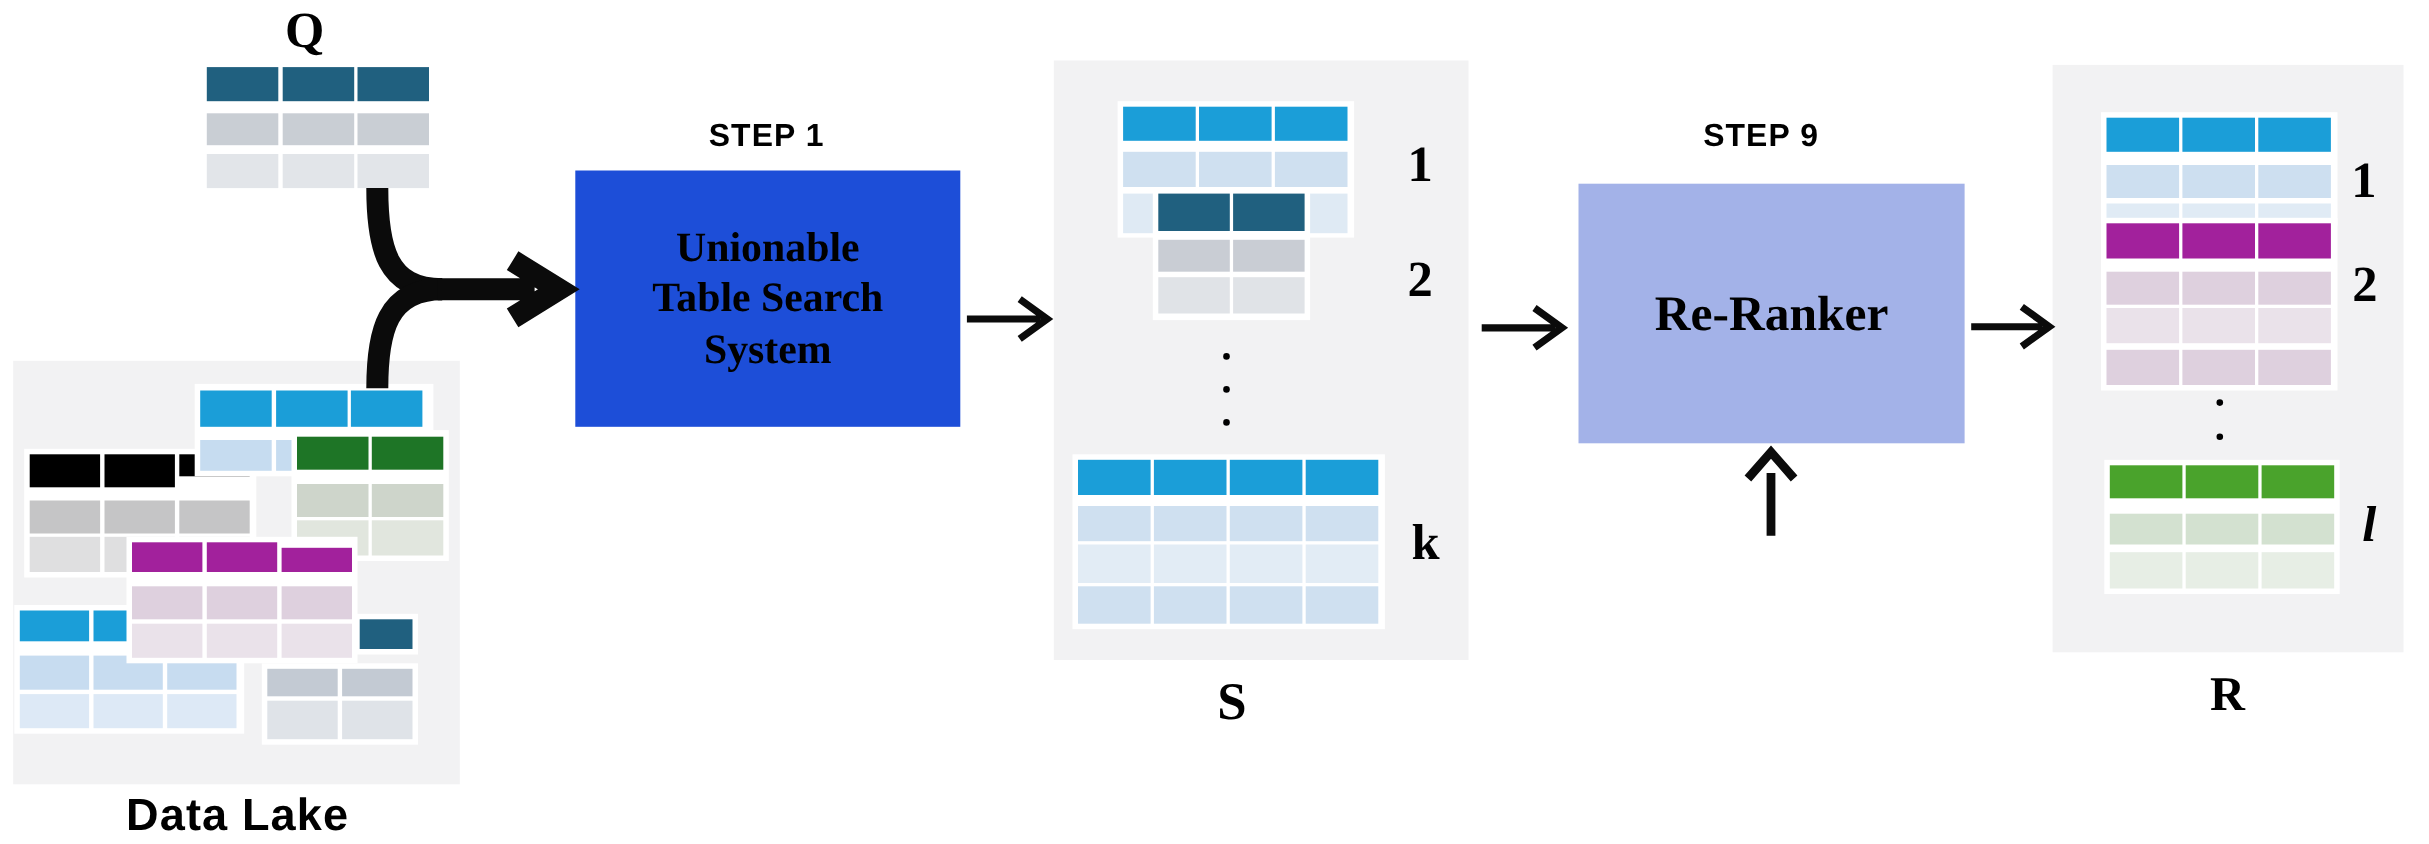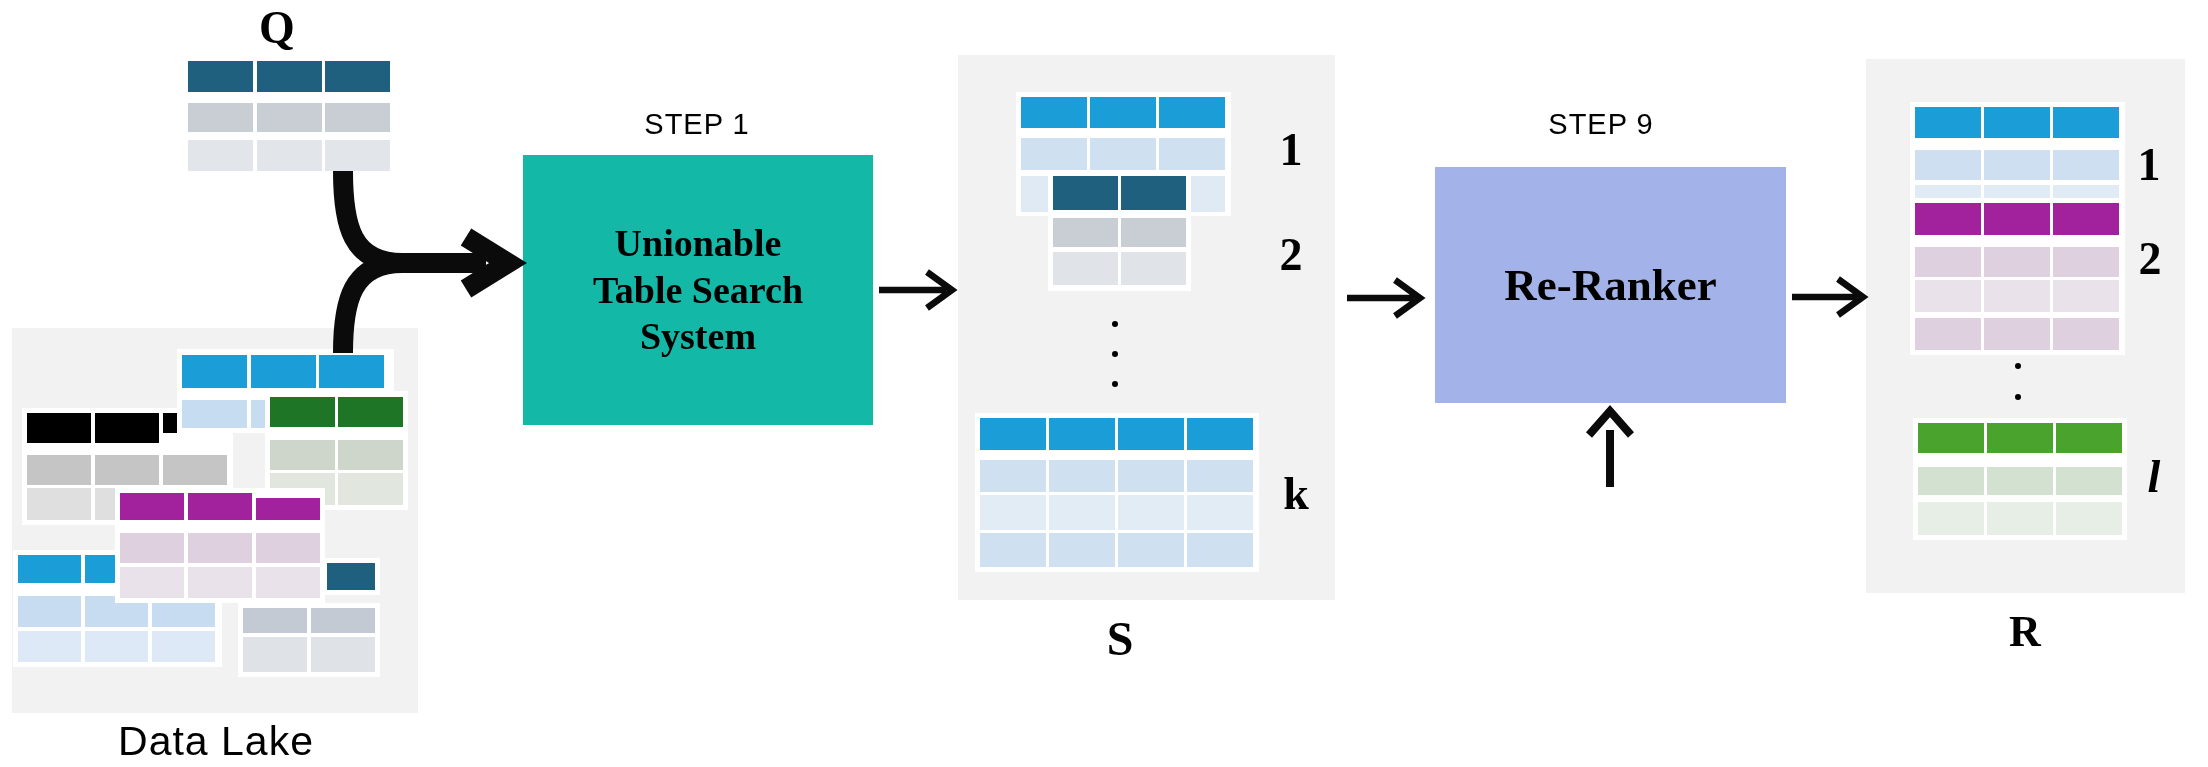--- a/index.html
+++ b/index.html
@@ -6,21 +6,21 @@
   .stage{position:relative;width:2208px;height:767px;background:#ffffff;overflow:hidden;
          font-family:"Liberation Serif",serif;color:#000;}
   .panel{position:absolute;background:#f2f2f3;z-index:0;}
   .tcard{position:absolute;background:#ffffff;}
   .cell{position:absolute;}
   .pbox{position:absolute;z-index:10;display:flex;align-items:center;justify-content:center;
         text-align:center;font-family:"Liberation Serif",serif;font-weight:700;
         white-space:pre-line;line-height:1.22;color:#000;}
   .flabel{position:absolute;z-index:40;transform:translate(-50%,-50%);
           font-family:"Liberation Serif",serif;font-weight:700;white-space:nowrap;color:#000;}
-  .flabel.sans{font-family:"Liberation Sans",sans-serif;font-weight:400;letter-spacing:1px;}
+  .flabel.sans{font-family:"Liberation Sans",sans-serif;font-weight:700;letter-spacing:1px;}
   .flabel.italic{font-style:italic;}
   .dot{position:absolute;width:6px;height:6px;margin-left:-3px;margin-top:-3px;
        border-radius:50%;background:#000;z-index:5;}
   svg.overlay{position:absolute;left:0;top:0;z-index:50;pointer-events:none;}
 </style>
 </head>
 <body>
 
 <div class="stage">
   <svg class="overlay" width="2208" height="767" viewBox="0 0 2208 767">
@@ -28,21 +28,21 @@
       <path d="M343,353 C343,301 352,263 402,263" stroke="#0b0b0b" stroke-width="20" fill="none" stroke-linejoin="miter"></path>
       <path d="M398,263 H486 M466,237 L508,263 L466,289" stroke="#0b0b0b" stroke-width="20" fill="none" stroke-linejoin="miter"></path>
       <path d="M879,290 H946 M927,272 L952,290 L927,308" stroke="#0b0b0b" stroke-width="6.5" fill="none" stroke-linejoin="miter"></path>
       <path d="M1347,298 H1414 M1395,280 L1420,298 L1395,316" stroke="#0b0b0b" stroke-width="6.5" fill="none" stroke-linejoin="miter"></path>
       <path d="M1792,297 H1857 M1838,279 L1863,297 L1838,315" stroke="#0b0b0b" stroke-width="6.5" fill="none" stroke-linejoin="miter"></path>
       <path d="M1610,487 V430 M1589,435 L1610,411 L1631,435" stroke="#0b0b0b" stroke-width="8" fill="none" stroke-linejoin="miter"></path>
     </svg>
 <div class="panel" style="left: 12px; top: 328px; width: 406px; height: 385px;"></div>
     <div class="panel" style="left: 958px; top: 55px; width: 377px; height: 545px;"></div>
     <div class="panel" style="left: 1866px; top: 59px; width: 319px; height: 534px;"></div>
-    <div class="pbox" style="left: 523px; top: 155px; width: 350px; height: 270px; background: #14b8a6; font-size: 38px;">Unionable
+    <div class="pbox" style="left: 523px; top: 155px; width: 350px; height: 233px; background: #1d4ed8; font-size: 38px;">Unionable
 Table Search
 System</div>
     <div class="pbox" style="left: 1435px; top: 167px; width: 351px; height: 236px; background: rgb(163, 178, 232); font-size: 45px;">Re-Ranker</div>
     <div class="flabel" style="left: 277px; top: 27px; font-size: 46px;">Q</div>
     <div class="flabel sans" style="left: 697px; top: 124px; font-size: 29px;">STEP 1</div>
     <div class="flabel sans" style="left: 1601px; top: 124px; font-size: 29px;">STEP 9</div>
     <div class="flabel sans" style="left: 216px; top: 741px; font-size: 41px;">Data Lake</div>
     <div class="flabel" style="left: 1291px; top: 149px; font-size: 46px;">1</div>
     <div class="flabel" style="left: 1291px; top: 254px; font-size: 46px;">2</div>
     <div class="flabel" style="left: 1296px; top: 493px; font-size: 46px;">k</div>

